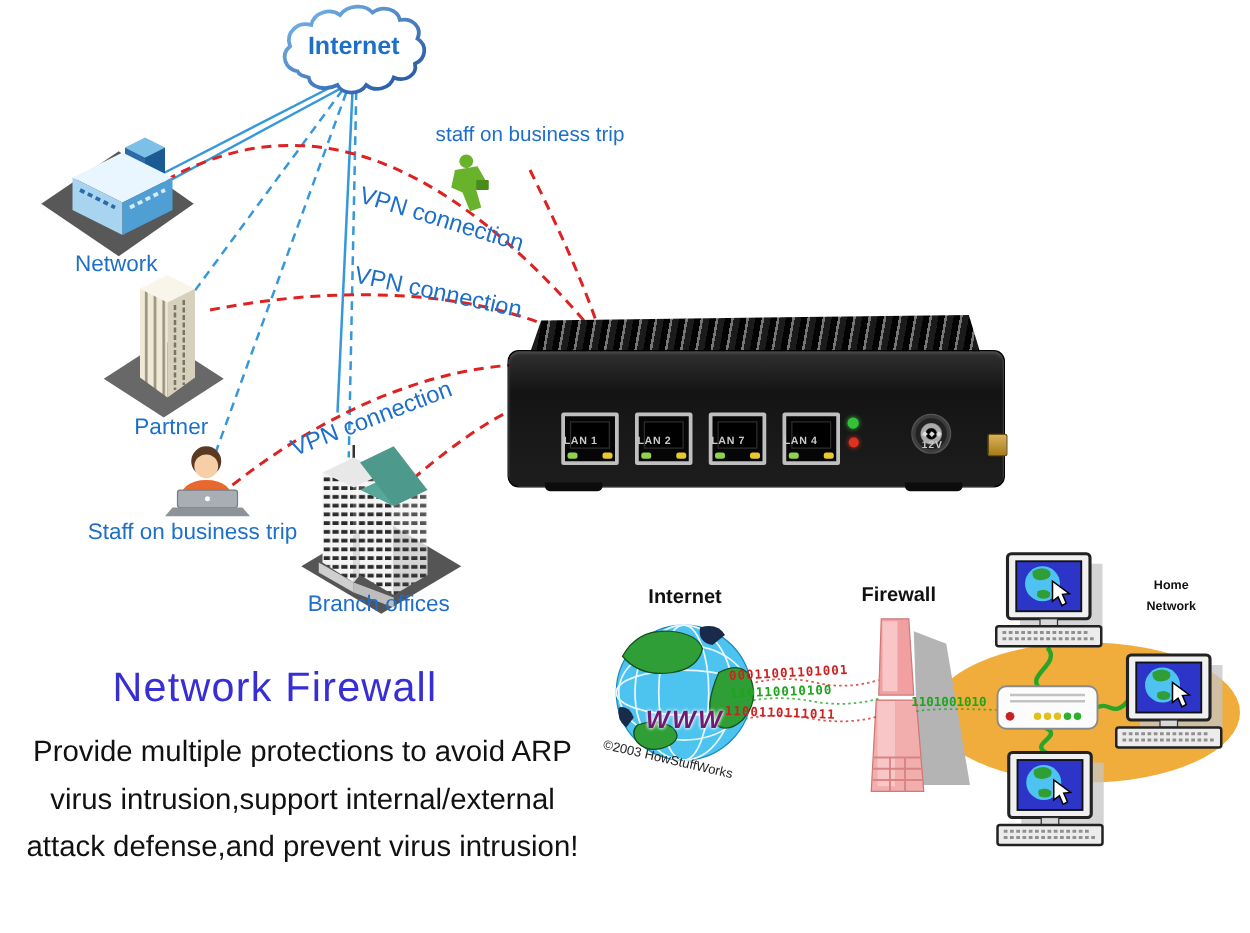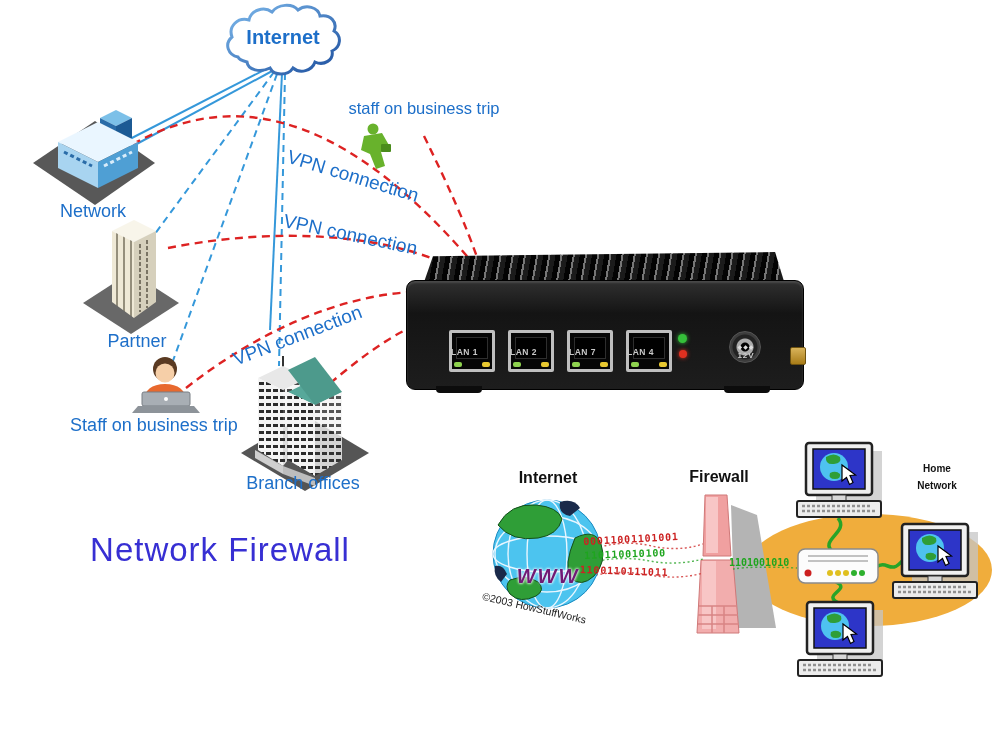--- a/index.html
+++ b/index.html
@@ -259,20 +259,23 @@
   <div class="abs vpn-rot" style="left:286px;top:210px;transform:rotate(12deg)">VPN connection</div>
   <div class="abs vpn-rot" style="left:230px;top:350px;transform:rotate(-21deg)">VPN connection</div>
 
   <div class="abs blue-lbl" style="left:57px;top:201px;width:72px">Network</div>
   <div class="abs blue-lbl" style="left:99px;top:331px;width:76px">Partner</div>
   <div class="abs blue-lbl" style="left:64px;top:415px;width:180px">Staff on business trip</div>
   <div class="abs blue-lbl" style="left:241px;top:473px;width:124px">Branch offices</div>
 
 
   <div class="abs title" style="left:60px;top:531px;width:320px;font-size:33px">Network Firewall</div>
+  <div class="abs para" style="left:0;top:582px;width:484px;line-height:38px">Provide multiple protections to avoid ARP
+virus intrusion,support internal/external
+attack defense,and prevent virus intrusion!</div>
 
   <div class="abs lan-lbl" style="left:451px;top:347px">LAN 1</div>
   <div class="abs lan-lbl" style="left:510px;top:347px">LAN 2</div>
   <div class="abs lan-lbl" style="left:569px;top:347px">LAN 7</div>
   <div class="abs lan-lbl" style="left:627px;top:347px">LAN 4</div>
   <div class="abs pins" style="left:733px;top:343px">◆◆◆</div>
   <div class="abs v12" style="left:733px;top:351px">12V</div>
 
   <div class="abs fw-lbl" style="left:500px;top:469px;width:96px">Internet</div>
   <div class="abs fw-lbl" style="left:680px;top:468px;width:78px">Firewall</div>

